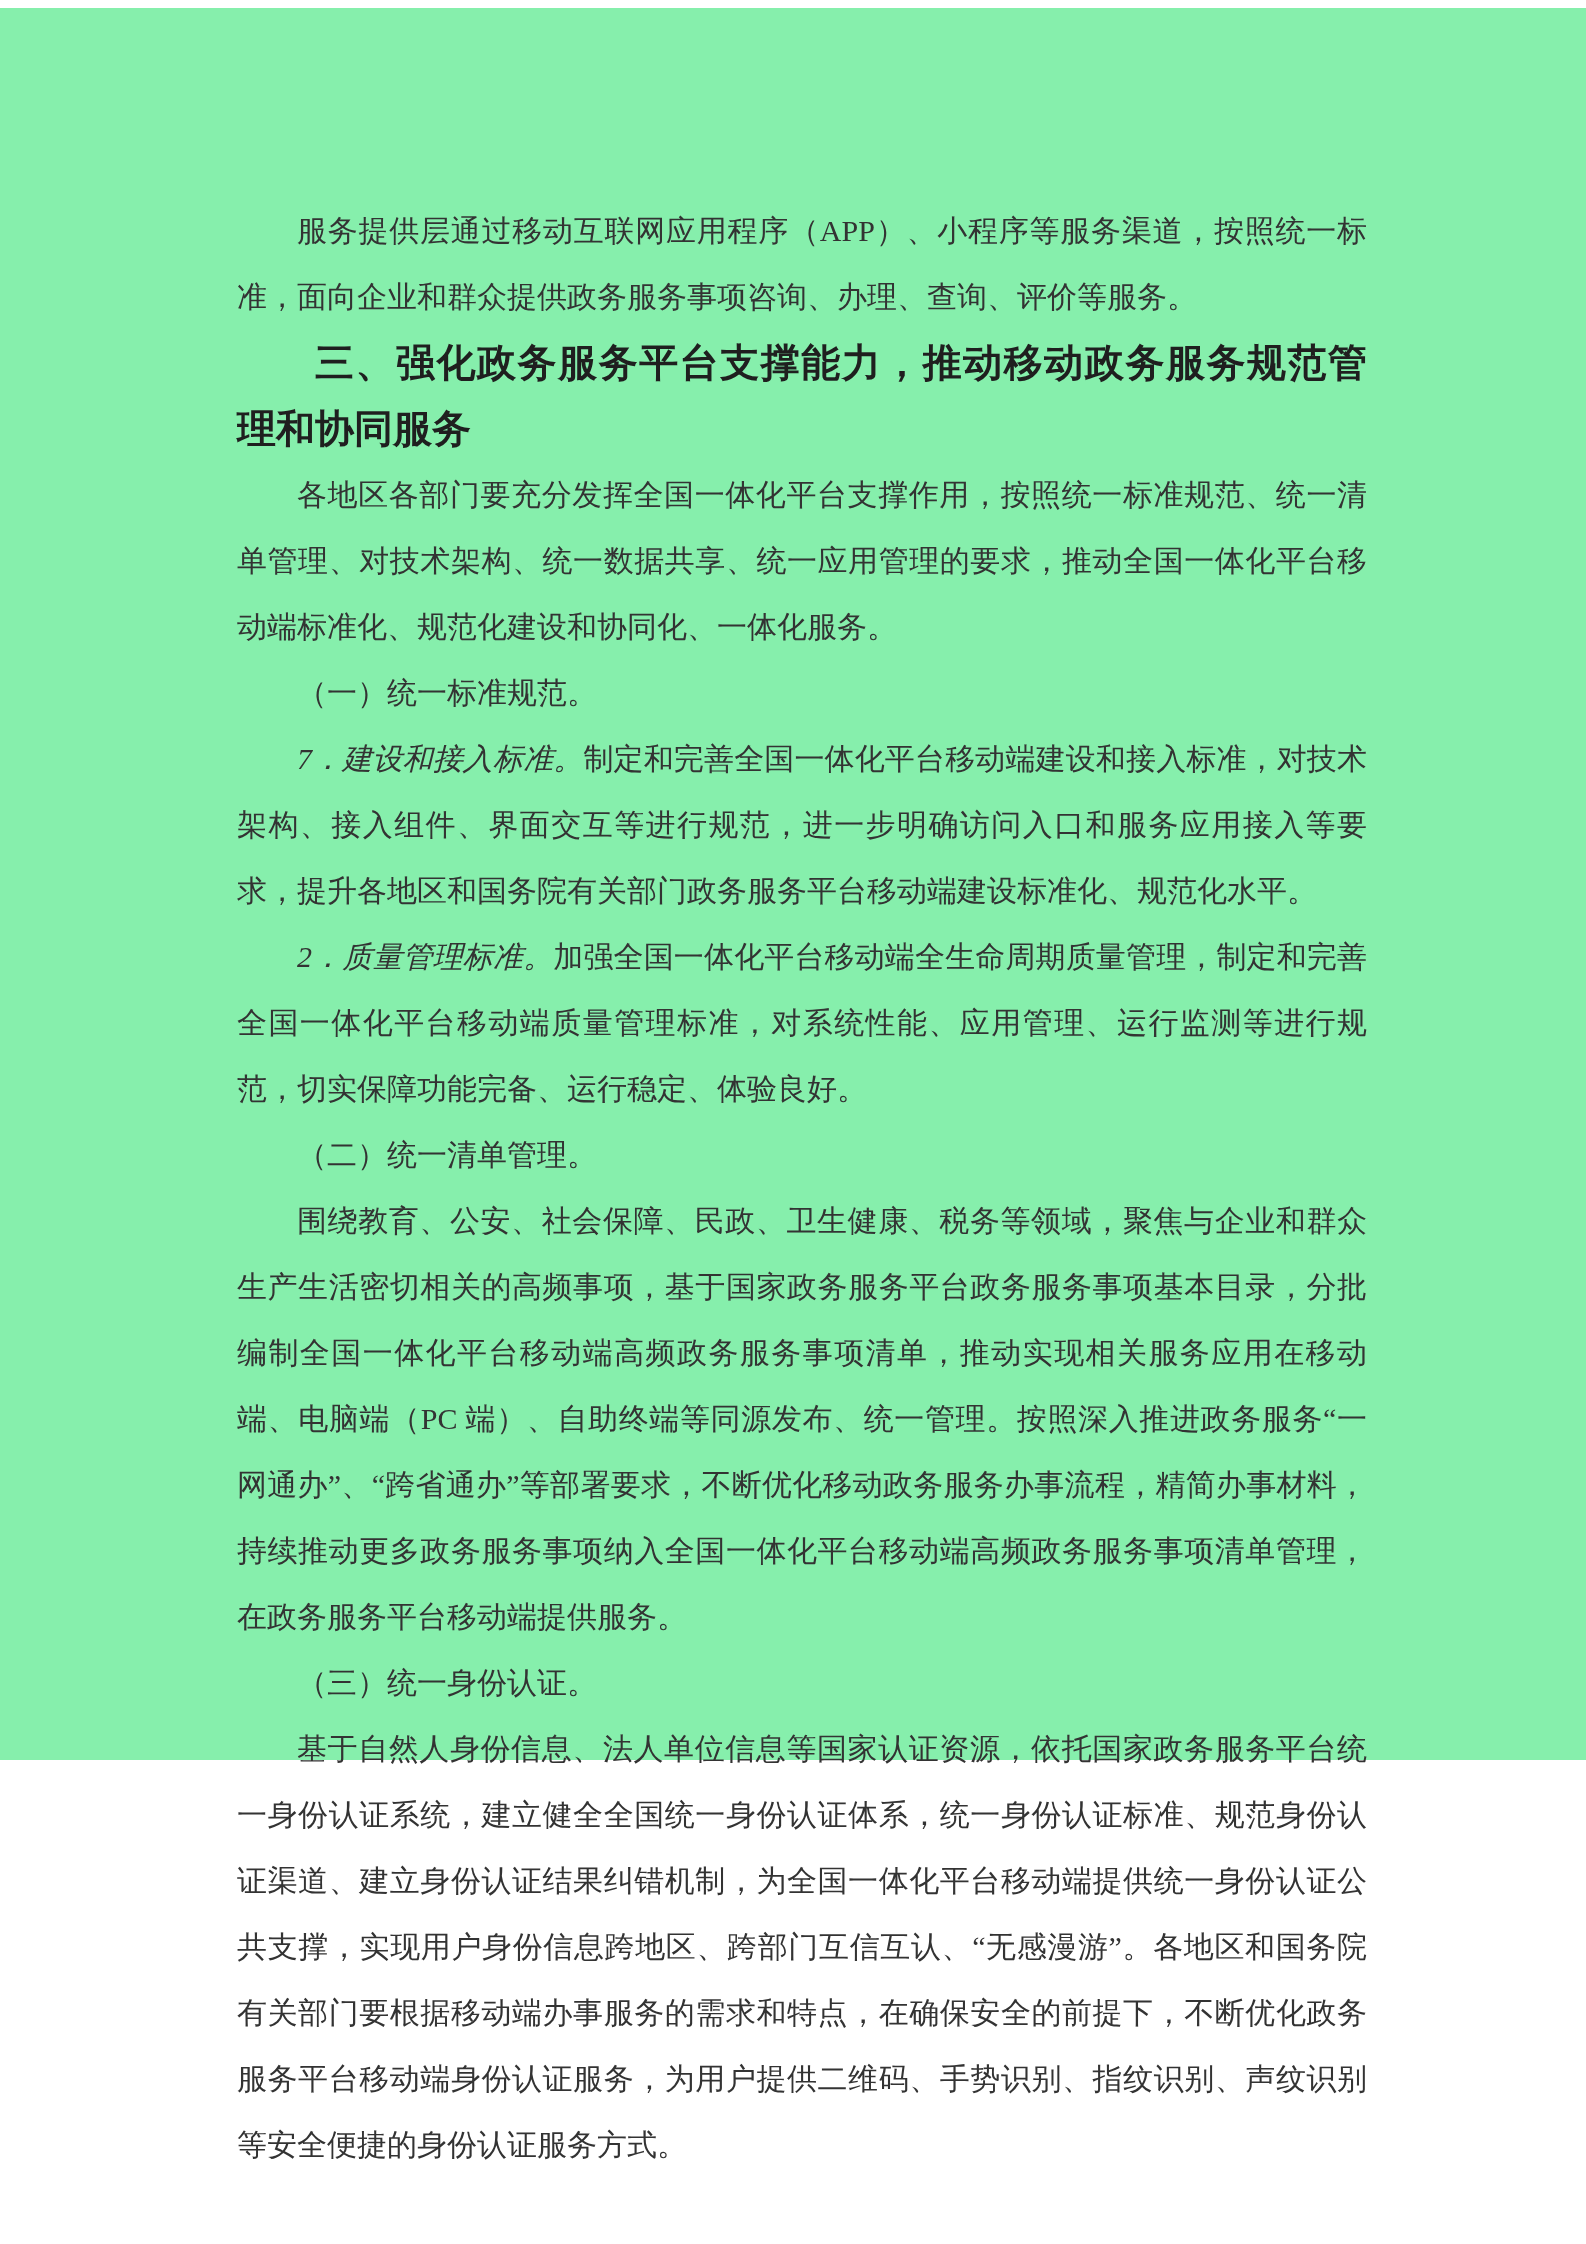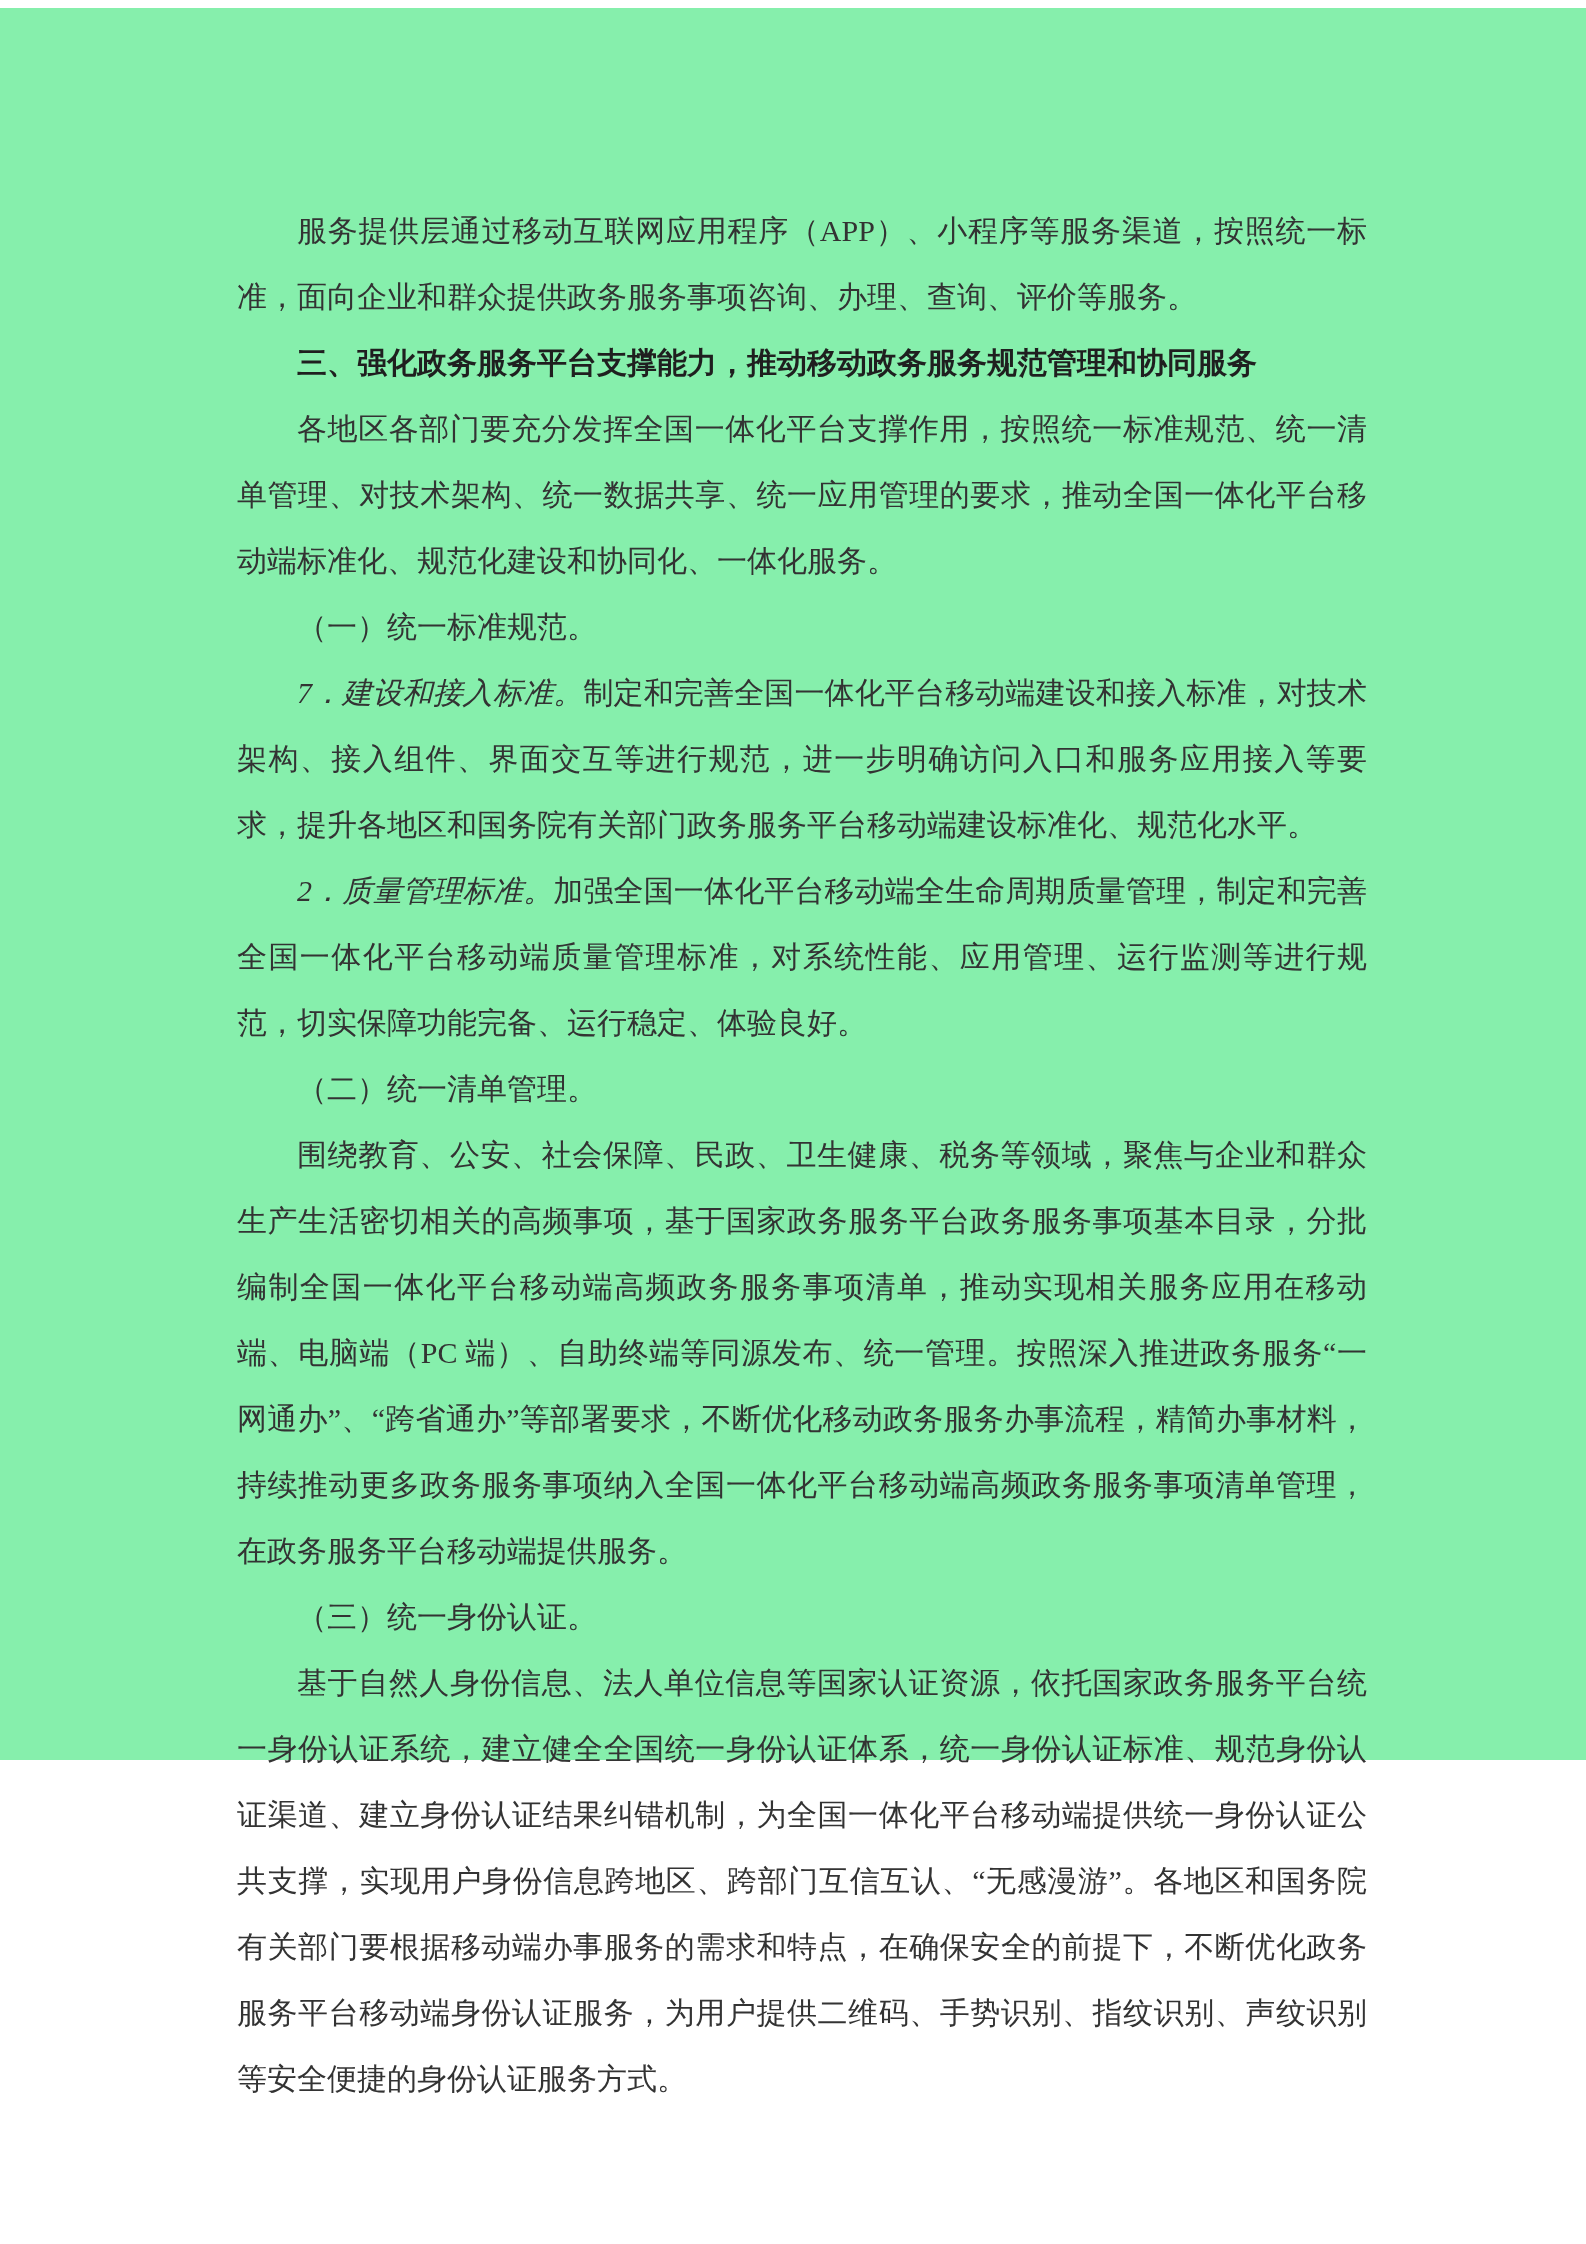--- a/index.html
+++ b/index.html
@@ -38,21 +38,21 @@
     padding: 0;
     text-indent: 2em;
   }
   .para-body {
     font-weight: normal;
   }
   .section-heading {
     font-family: "Liberation Sans", "DejaVu Sans", sans-serif;
     font-weight: bold;
     color: #1f1f1f;
-    font-size: 30px;
+    font-size: 39px;
     line-height: 66px;
   }
   .kai {
   }
   .num-lead {
     font-style: italic;
   }
 </style>
 </head>
 <body>

